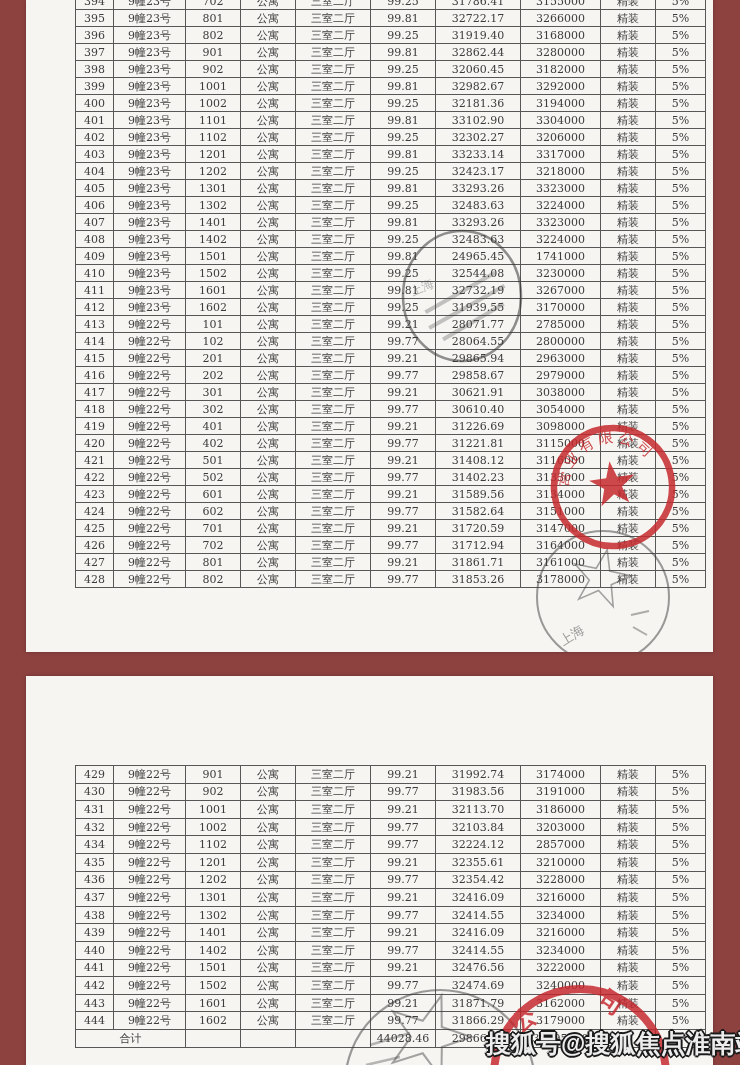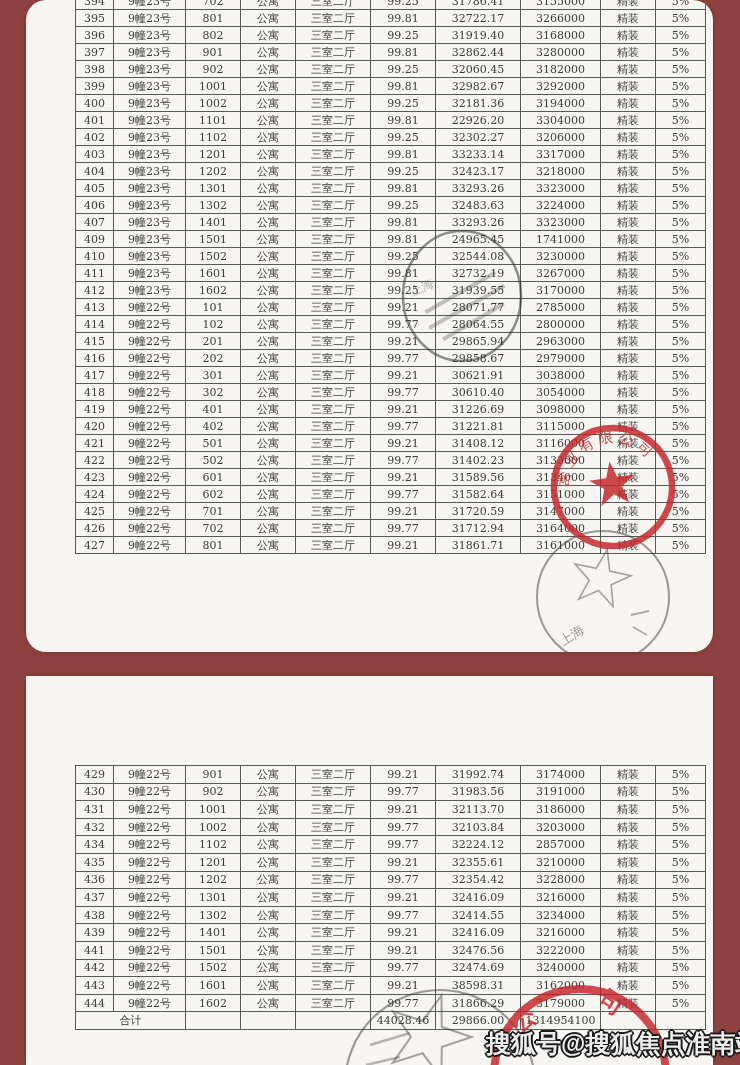--- a/index.html
+++ b/index.html
@@ -30,21 +30,21 @@
     position:absolute;left:486px;top:1027px;z-index:60;
     font-family:"Liberation Sans",sans-serif;font-weight:bold;
     font-size:25px;letter-spacing:0px;color:#ededed;white-space:nowrap;
     text-shadow:2px 0 #1a1a1a,-2px 0 #1a1a1a,0 2px #1a1a1a,0 -2px #1a1a1a,
                 1px 1px #1a1a1a,-1px -1px #1a1a1a,1px -1px #1a1a1a,-1px 1px #1a1a1a;
   }
 </style>
 </head>
 <body style="background: rgb(142, 66, 64);">
 
-<div class="panel" id="panel1" style="background: rgb(247, 245, 242); border-radius: 20px;">
+<div class="panel" id="panel1" style="background: rgb(247, 245, 242);">
   <table class="price" id="table1">
     <colgroup>
       <col style="width:38px">
         <col style="width:72px">
         <col style="width:55px">
       <col style="width:55px">
         <col style="width:75px">
         <col style="width:65px">
       <col style="width:85px">
         <col style="width:80px">
@@ -136,21 +136,21 @@
           <td>精装</td>
           <td>5%</td>
         </tr>
         <tr>
           <td>401</td>
           <td>9幢23号</td>
           <td>1101</td>
           <td>公寓</td>
           <td>三室二厅</td>
           <td>99.81</td>
-          <td>22926.20</td>
+          <td>33102.90</td>
           <td>3304000</td>
           <td>精装</td>
           <td>5%</td>
         </tr>
         <tr>
           <td>402</td>
           <td>9幢23号</td>
           <td>1102</td>
           <td>公寓</td>
           <td>三室二厅</td>
@@ -214,20 +214,32 @@
           <td>1401</td>
           <td>公寓</td>
           <td>三室二厅</td>
           <td>99.81</td>
           <td>33293.26</td>
           <td>3323000</td>
           <td>精装</td>
           <td>5%</td>
         </tr>
         <tr>
+          <td>408</td>
+          <td>9幢23号</td>
+          <td>1402</td>
+          <td>公寓</td>
+          <td>三室二厅</td>
+          <td>99.25</td>
+          <td>32483.63</td>
+          <td>3224000</td>
+          <td>精装</td>
+          <td>5%</td>
+        </tr>
+        <tr>
           <td>409</td>
           <td>9幢23号</td>
           <td>1501</td>
           <td>公寓</td>
           <td>三室二厅</td>
           <td>99.81</td>
           <td>24965.45</td>
           <td>1741000</td>
           <td>精装</td>
           <td>5%</td>
@@ -438,20 +450,32 @@
         </tr>
         <tr>
           <td>427</td>
           <td>9幢22号</td>
           <td>801</td>
           <td>公寓</td>
           <td>三室二厅</td>
           <td>99.21</td>
           <td>31861.71</td>
           <td>3161000</td>
+          <td>精装</td>
+          <td>5%</td>
+        </tr>
+        <tr>
+          <td>428</td>
+          <td>9幢22号</td>
+          <td>802</td>
+          <td>公寓</td>
+          <td>三室二厅</td>
+          <td>99.77</td>
+          <td>31853.26</td>
+          <td>3178000</td>
           <td>精装</td>
           <td>5%</td>
         </tr>
       </tbody>
   </table>
 
   <svg class="stamp" style="left:371px;top:226px;" width="130" height="140" viewBox="0 0 130 140">
     <ellipse cx="65" cy="70" rx="59" ry="65" fill="none" stroke="rgba(55,55,55,0.55)" stroke-width="2.5"></ellipse>
     <g fill="rgba(70,70,70,0.38)" font-size="12" transform="rotate(-24 65 70)">
       <text x="20" y="50">上海</text>
@@ -609,20 +633,32 @@
           <td>1401</td>
           <td>公寓</td>
           <td>三室二厅</td>
           <td>99.21</td>
           <td>32416.09</td>
           <td>3216000</td>
           <td>精装</td>
           <td>5%</td>
         </tr>
         <tr>
+          <td>440</td>
+          <td>9幢22号</td>
+          <td>1402</td>
+          <td>公寓</td>
+          <td>三室二厅</td>
+          <td>99.77</td>
+          <td>32414.55</td>
+          <td>3234000</td>
+          <td>精装</td>
+          <td>5%</td>
+        </tr>
+        <tr>
           <td>441</td>
           <td>9幢22号</td>
           <td>1501</td>
           <td>公寓</td>
           <td>三室二厅</td>
           <td>99.21</td>
           <td>32476.56</td>
           <td>3222000</td>
           <td>精装</td>
           <td>5%</td>
@@ -639,21 +675,21 @@
           <td>精装</td>
           <td>5%</td>
         </tr>
         <tr>
           <td>443</td>
           <td>9幢22号</td>
           <td>1601</td>
           <td>公寓</td>
           <td>三室二厅</td>
           <td>99.21</td>
-          <td>38598.31</td>
+          <td>31871.79</td>
           <td>3162000</td>
           <td>精装</td>
           <td>5%</td>
         </tr>
         <tr>
           <td>444</td>
           <td>9幢22号</td>
           <td>1602</td>
           <td>公寓</td>
           <td>三室二厅</td>

